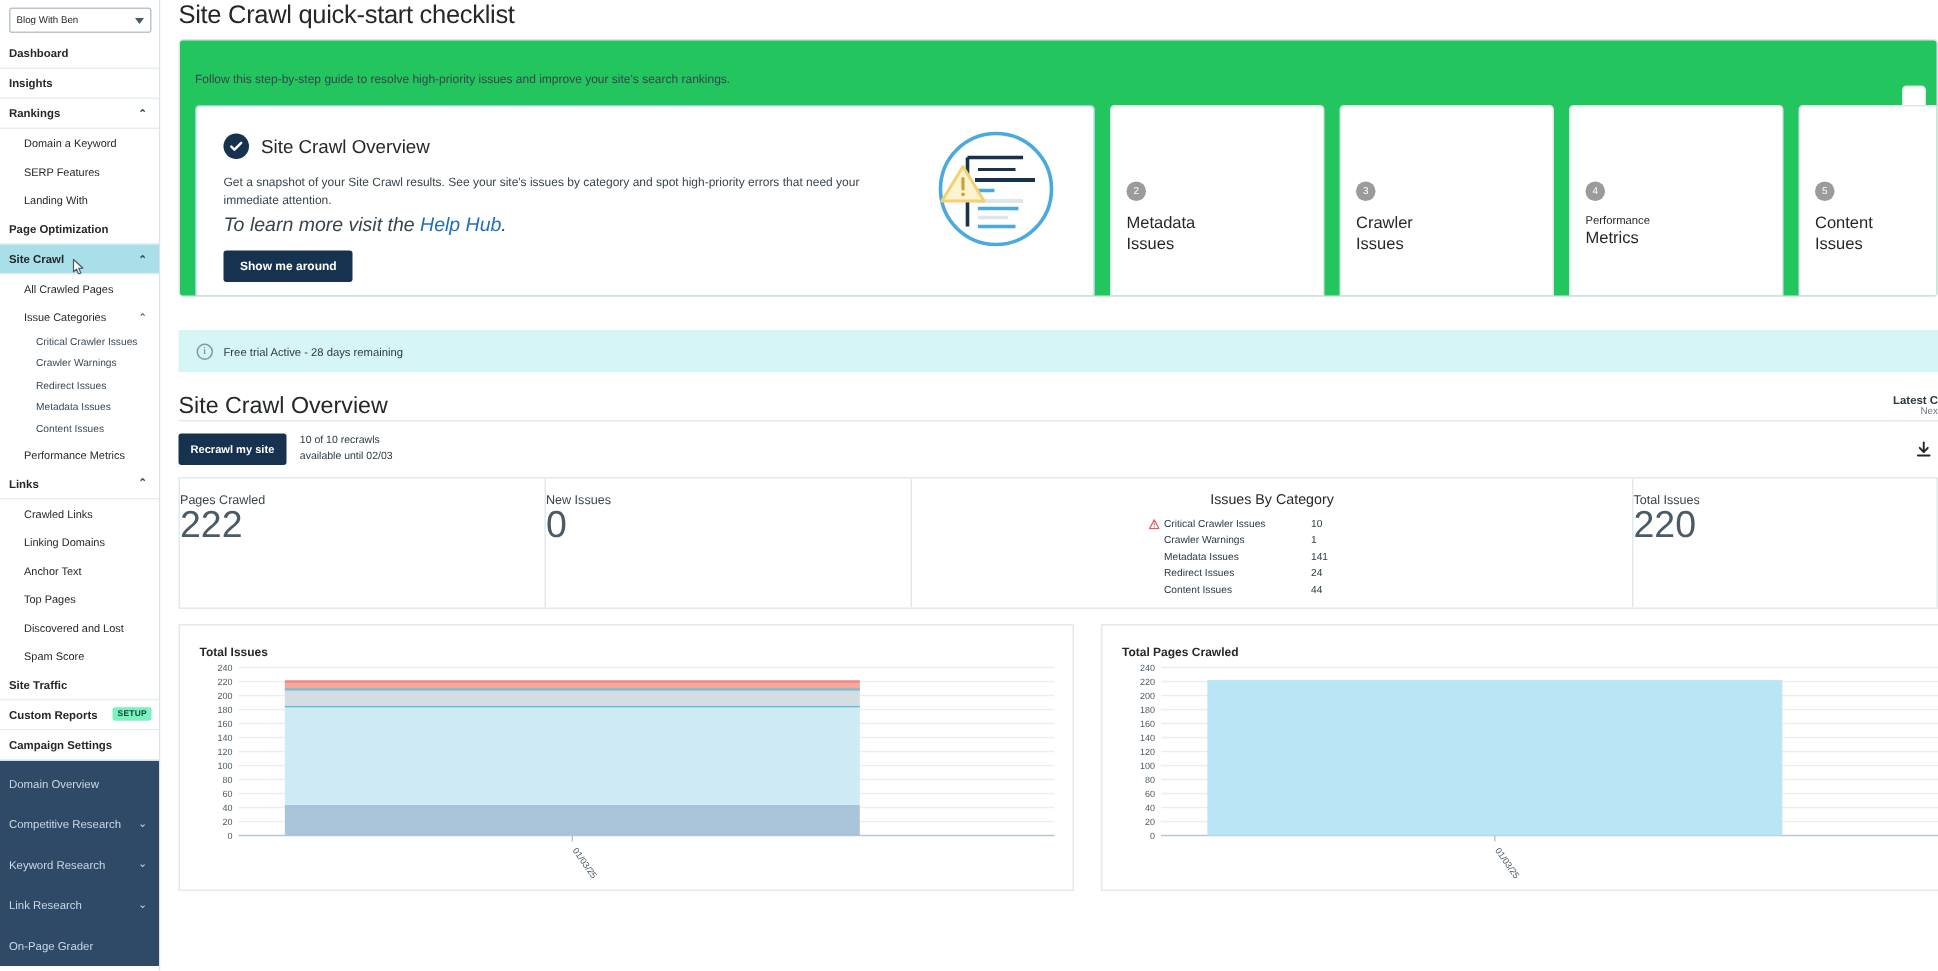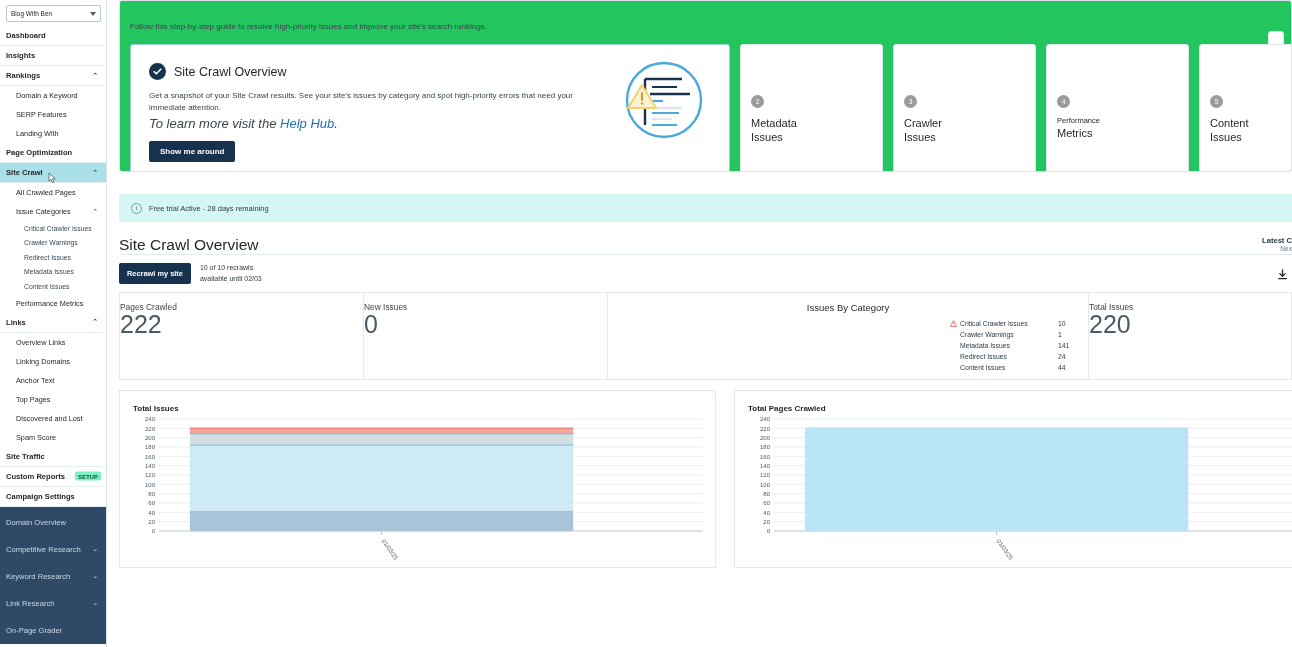--- a/index.html
+++ b/index.html
@@ -225,21 +225,21 @@
     background: #fff;
   }
   .stat-cell {
     border-right: 1px solid #e2e9ed;
     display: flex; flex-direction: column; align-items: flex-start;
     padding-top: 9px;
   }
   .stat-cell:last-child { border-right: none; }
   .stat-cell.c1 { width: 244px; }
   .stat-cell.c2 { width: 244px; }
-  .stat-cell.c3 { width: 481px; align-items: flex-end; padding-left: 0; }
+  .stat-cell.c3 { width: 481px; align-items: flex-start; padding-left: 0; }
   .stat-cell.c4 { flex: 1 1 auto; }
   .stat-label { font-size: 8.4px; color: #39454d; }
   .stat-value { font-size: 25px; color: #4a5b66; font-weight: normal; margin-top: -2px; }
   .cat-title { font-size: 9.5px; color: #25282a; align-self: center; }
   .cat-table { margin-top: 5px; font-size: 6.8px; color: #2b3a42; padding-left: 158px; }
   .cat-row { display: flex; line-height: 1.62; }
   .cat-name { width: 108px; display: flex; align-items: center; gap: 3px; }
   .cat-num { width: 30px; }
   .warn-tri { flex: 0 0 7px; }
 
@@ -324,21 +324,21 @@
           <span>Content Issues</span>
         </div>
         <div class="nav-item lvl2">
           <span>Performance Metrics</span>
         </div>
         <div class="nav-item lvl1">
           <span>Links</span>
           <span class="chev">⌃</span>
         </div>
         <div class="nav-item lvl2">
-          <span>Overview Links</span>
+          <span>Crawled Links</span>
         </div>
         <div class="nav-item lvl2">
           <span>Linking Domains</span>
         </div>
         <div class="nav-item lvl2">
           <span>Anchor Text</span>
         </div>
         <div class="nav-item lvl2">
           <span>Top Pages</span>
         </div>
@@ -376,20 +376,21 @@
           <span class="chev">⌄</span>
         </div>
         <div class="nav-item">
           <span>On-Page Grader</span>
         </div>
       </div>
   </div>
 
   <div class="main">
 
+    <div class="page-title">Site Crawl quick-start checklist</div>
 
     <div class="checklist-panel">
       <div class="checklist-sub">Follow this step-by-step guide to resolve high-priority issues and improve your site's search rankings.</div>
       <div class="close-x"></div>
 
       <div class="cards-row">
 
         <div class="card featured">
           <div class="feat-head">
             <span class="check-badge">

